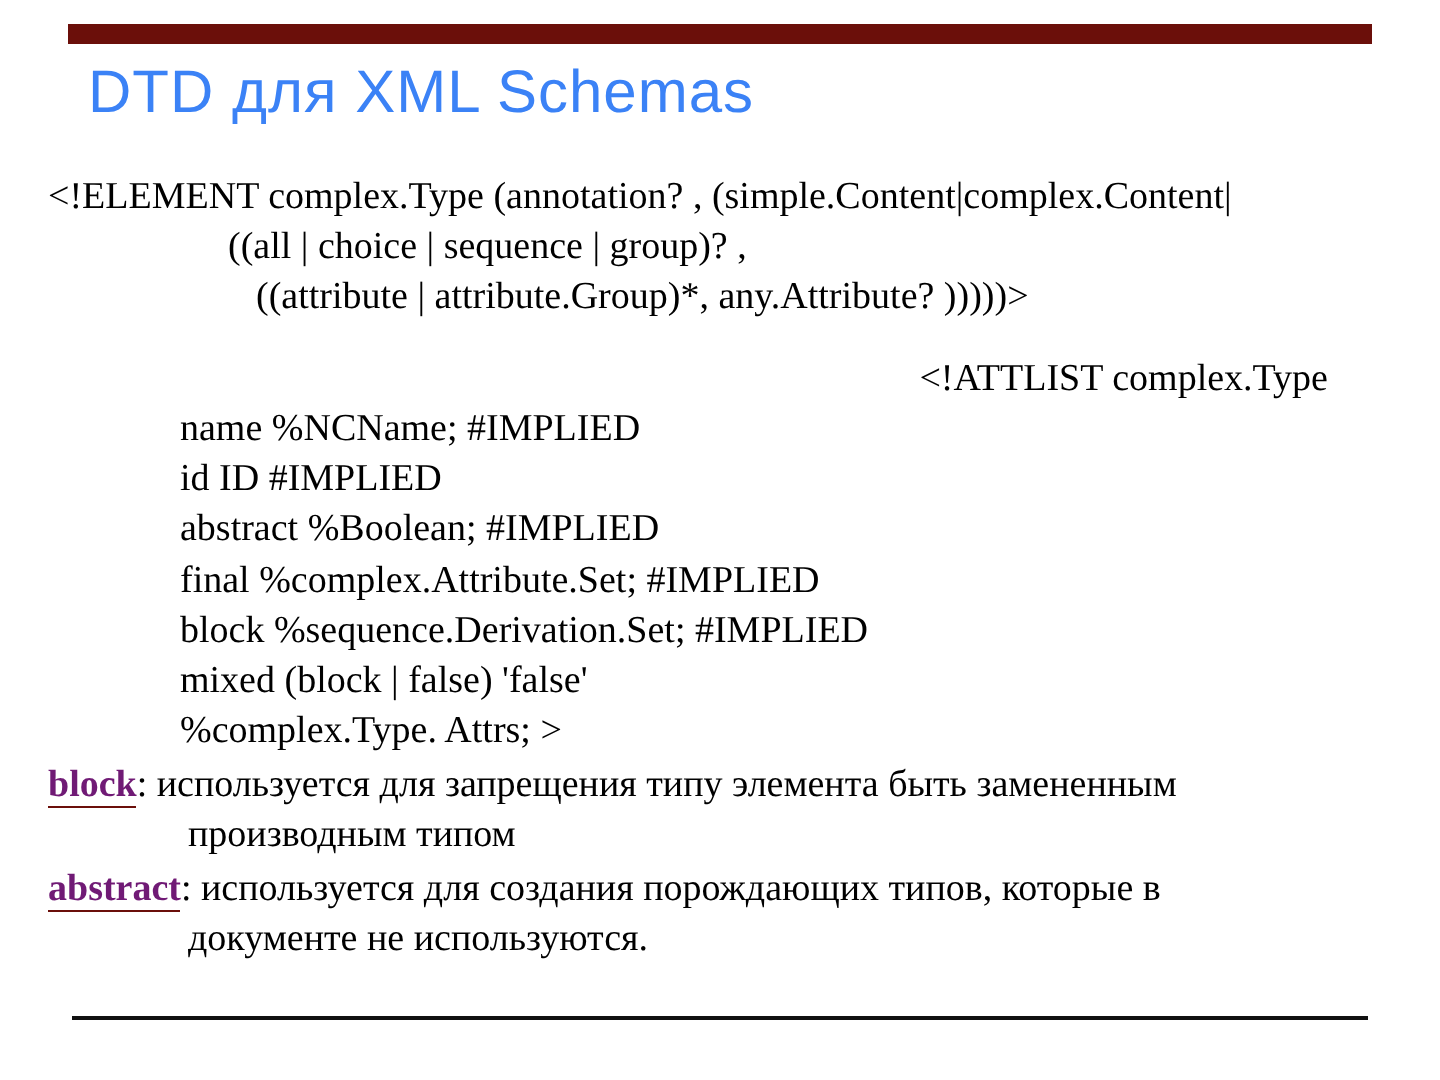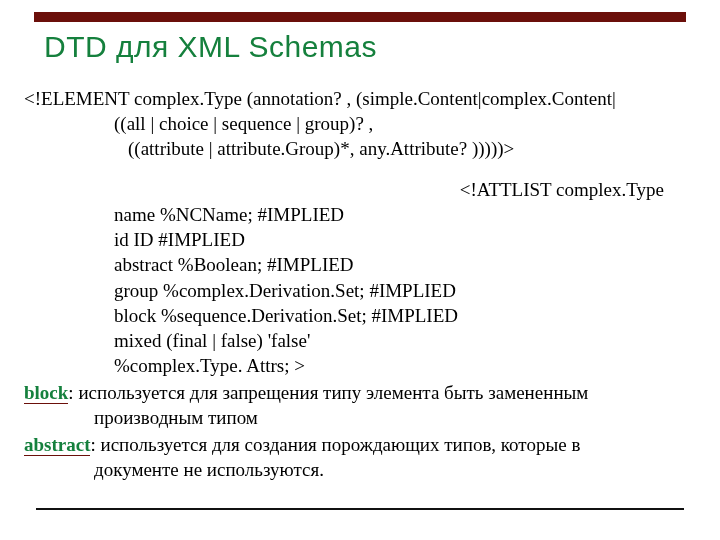--- a/index.html
+++ b/index.html
@@ -25,54 +25,54 @@
     width: 652px;
     height: 10px;
     background: #6b0f0a; 
   }
   .title {
     position: absolute;
     left: 44px;
     top: 30px;
     font-family: Impact, "Arial Black", sans-serif;
     font-size: 30px;
-    color: #15803d;
+    color: #3b82f6;
     letter-spacing: 0.5px;
     font-weight: 400;
   }
   .body {
     position: absolute;
     left: 24px;
     top: 86px;
     width: 640px;
     font-size: 19px;
     line-height: 1.32;
   }
   .block-el .l1 { margin-left: 0; }
   .block-el .l2 { margin-left: 90px; }
   .block-el .l3 { margin-left: 104px; }
 
   .gap { height: 16px; }
 
   .attlist .l1 { margin-left: 0; text-align: right; }
-  .attlist .ind { margin-left: 90px; }
+  .attlist .ind { margin-left: 66px; }
 
   .desc {
     margin-top: 2px;
   }
   .desc .hang {
     margin-left: 0;
   }
   .desc .cont {
     margin-left: 70px;
   }
   .kw {
     font-weight: 700;
     border-bottom: 1px solid #6b0f0a;
-    color: #15803d;
+    color: #701a75;
     padding-bottom: 0;
   }
   .bold {
     font-weight: 700;
   }
   .rule {
     position: absolute;
     left: 36px;
     bottom: 30px;
     width: 648px;
@@ -97,23 +97,23 @@
       <div class="l3">((attribute | attribute.Group)*, any.Attribute? )))))&gt;</div>
     </div>
 
     <div class="gap"></div>
 
     <div class="attlist">
       <div class="l1">&lt;!ATTLIST complex.Type</div>
       <div class="ind">name  %NCName; #IMPLIED</div>
       <div class="ind">id  ID   #IMPLIED</div>
       <div class="ind">abstract   %Boolean; #IMPLIED</div>
-      <div class="ind">group     %complex.Derivation.Set; #IMPLIED</div>
+      <div class="ind">final     %complex.Attribute.Set; #IMPLIED</div>
       <div class="ind">block    %sequence.Derivation.Set; #IMPLIED</div>
-      <div class="ind">mixed (final | false) 'false'</div>
+      <div class="ind">mixed (block | false) 'false'</div>
       <div class="ind">%complex.Type. Attrs; &gt;</div>
     </div>
 
     <div class="desc">
       <div class="hang">
         <span class="kw bold">block</span><span>: используется для запрещения типу элемента быть замененным</span>
       </div>
       <div class="cont">производным типом</div>
     </div>
 

